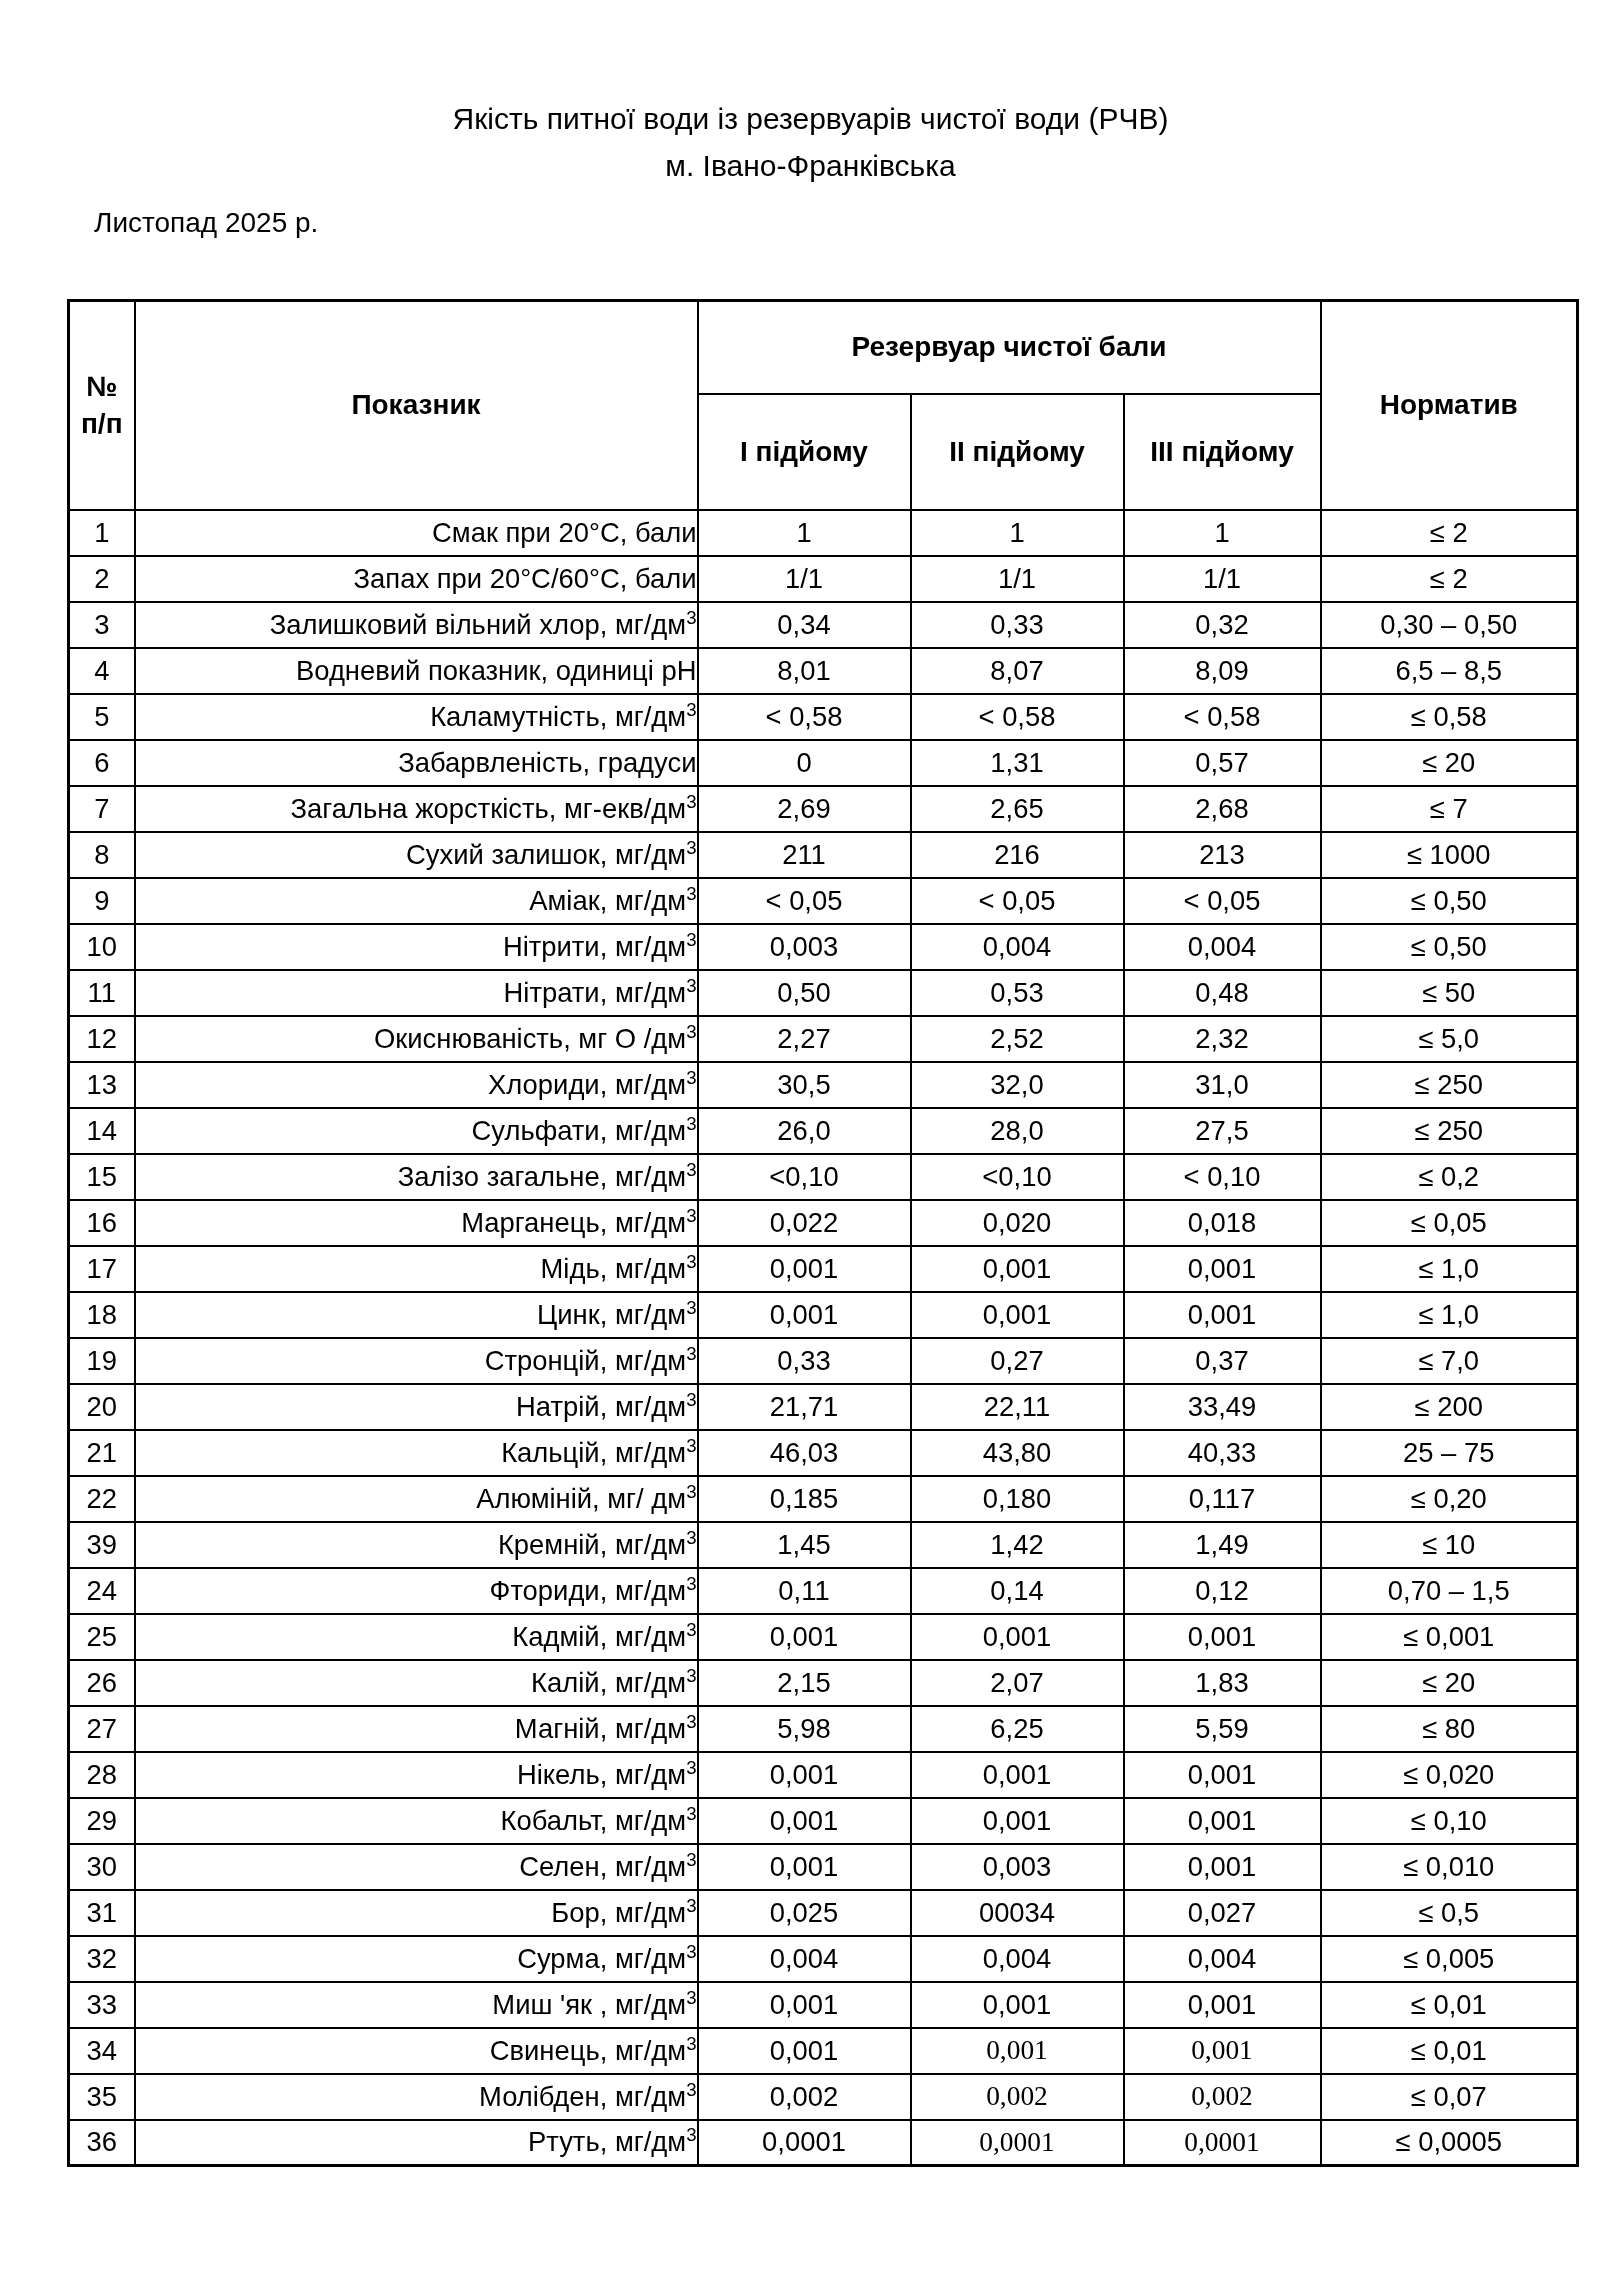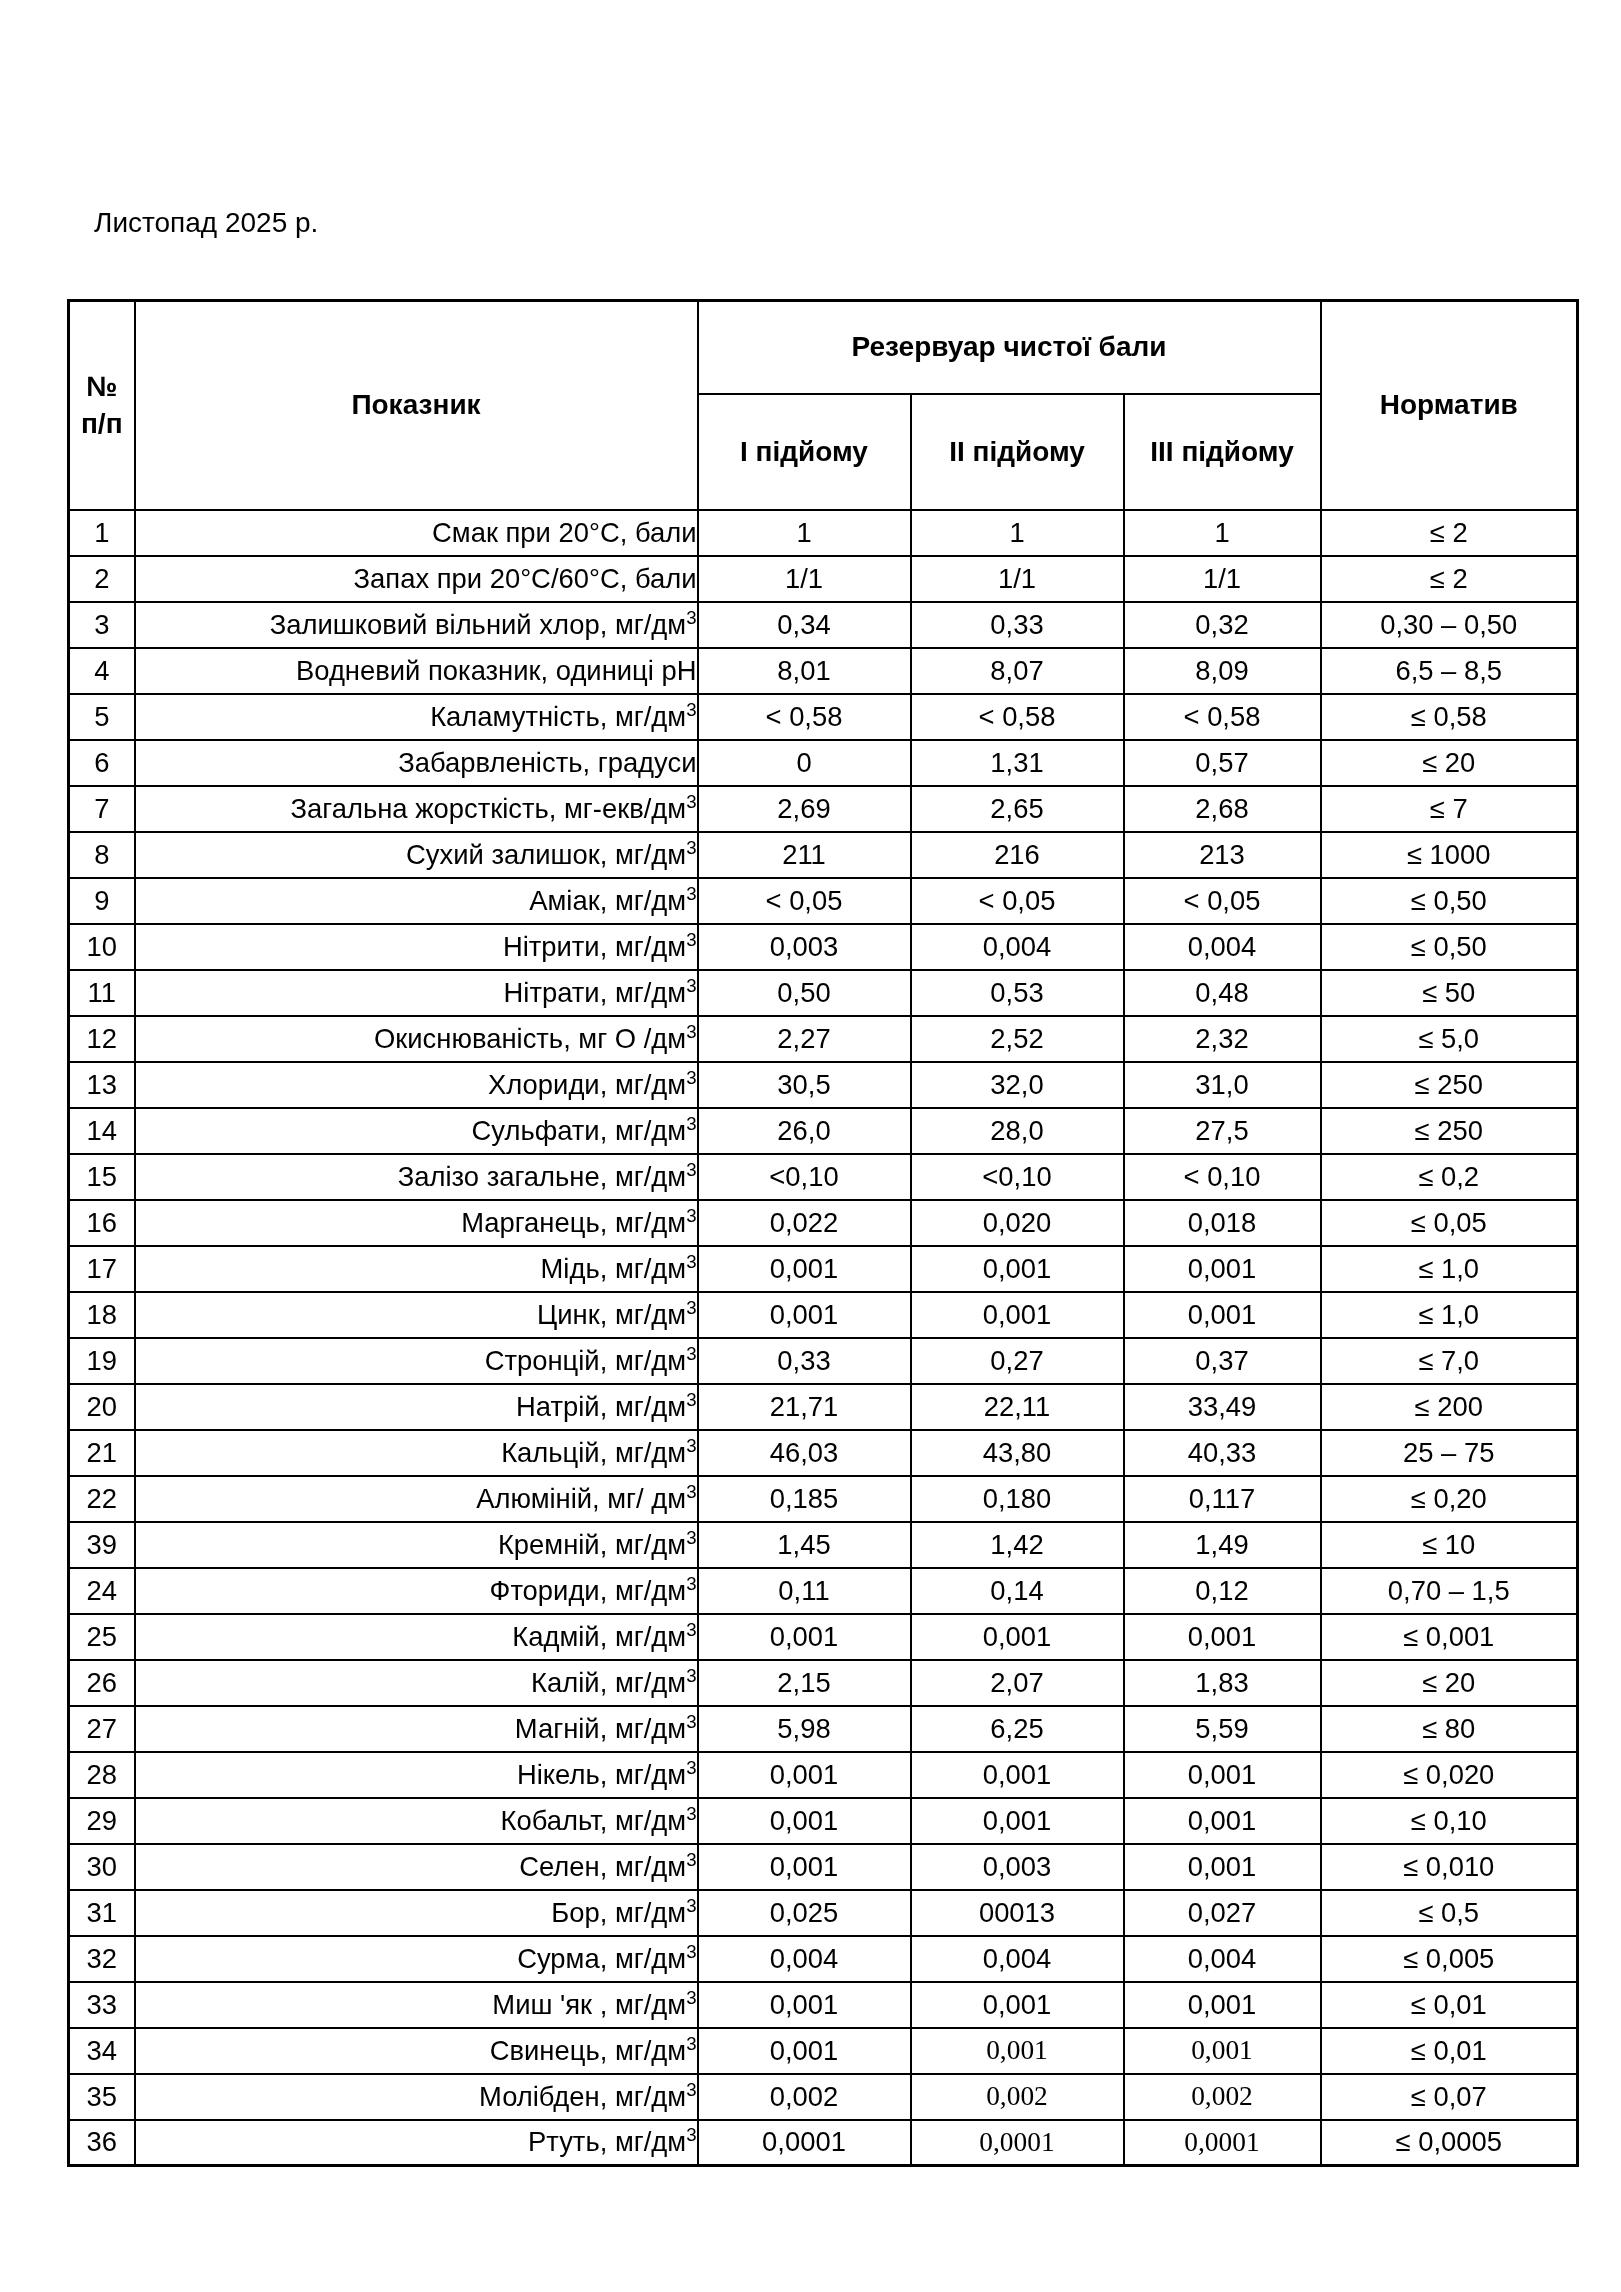--- a/index.html
+++ b/index.html
@@ -63,20 +63,24 @@
     font-size: 0.68em;
     vertical-align: super;
     line-height: 0;
   }
 </style>
 </head>
 <body>
 
 <div class="page">
 
+  <div class="title-block">
+    <div>Якість питної води із резервуарів чистої води (РЧВ)</div>
+    <div>м. Івано-Франківська</div>
+  </div>
 
   <div class="date-label">Листопад 2025 р.</div>
 
   <table class="wq">
     <colgroup>
       <col style="width:66px">
       <col style="width:563px">
       <col style="width:213px">
       <col style="width:213px">
       <col style="width:197px">
@@ -334,21 +338,21 @@
           <td class="col-ind"> Селен, мг/дм<sup class="sup3">3</sup></td>
           <td class="col-val">0,001</td>
           <td class="col-val">0,003</td>
           <td class="col-val">0,001</td>
           <td class="col-norm">≤ 0,010</td>
         </tr>
         <tr>
           <td class="col-num">31</td>
           <td class="col-ind"> Бор, мг/дм<sup class="sup3">3</sup></td>
           <td class="col-val">0,025</td>
-          <td class="col-val">00013</td>
+          <td class="col-val">00034</td>
           <td class="col-val">0,027</td>
           <td class="col-norm">≤ 0,5</td>
         </tr>
         <tr>
           <td class="col-num">32</td>
           <td class="col-ind"> Сурма, мг/дм<sup class="sup3">3</sup></td>
           <td class="col-val">0,004</td>
           <td class="col-val">0,004</td>
           <td class="col-val">0,004</td>
           <td class="col-norm">≤ 0,005</td>

